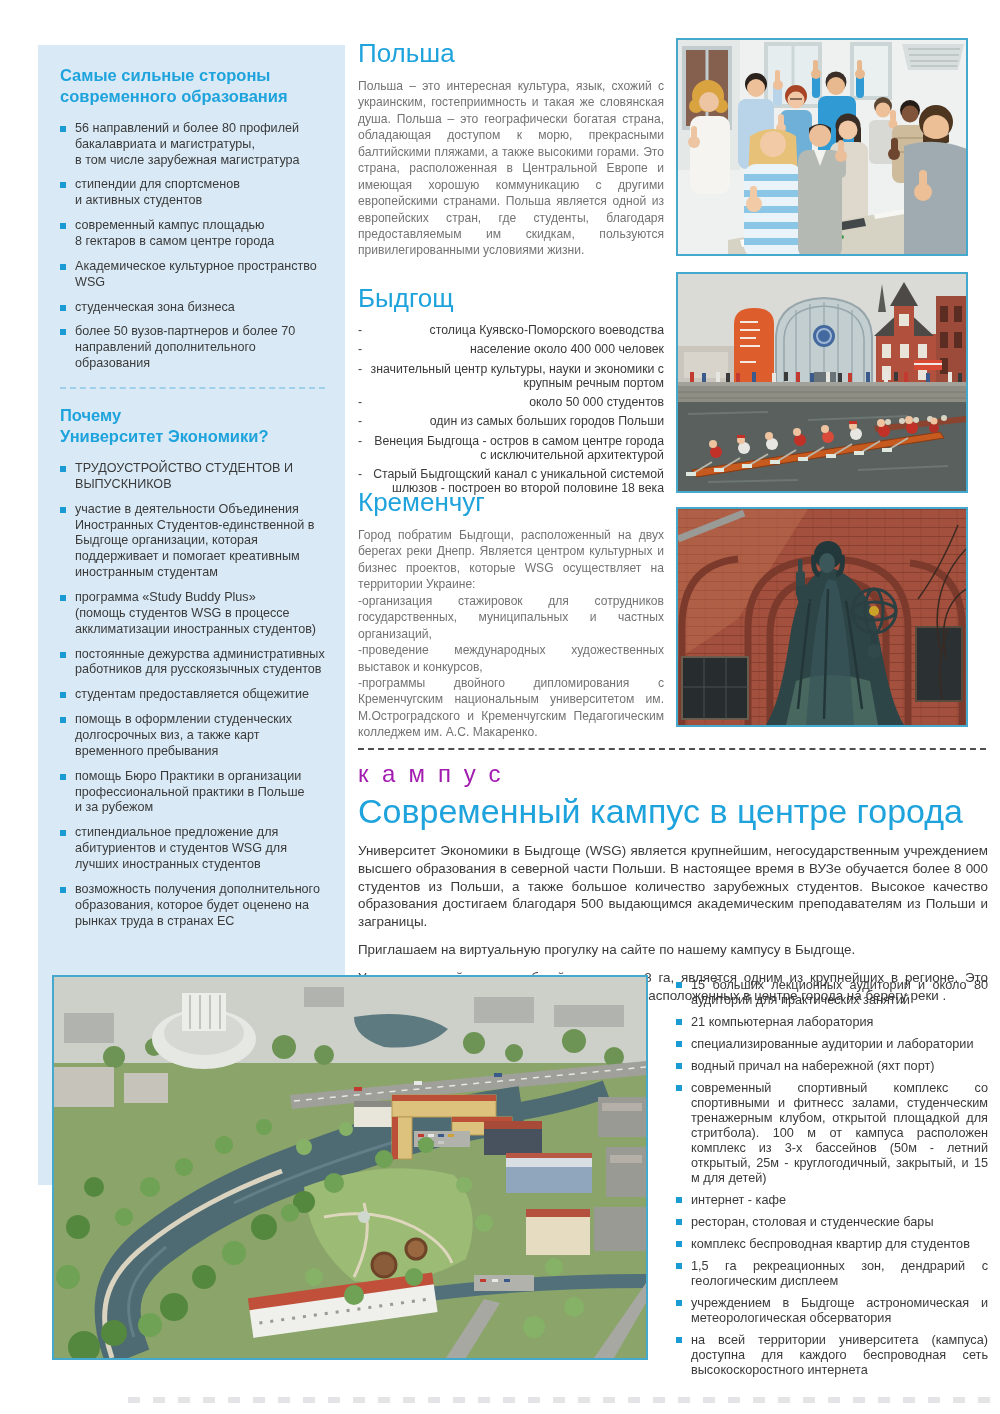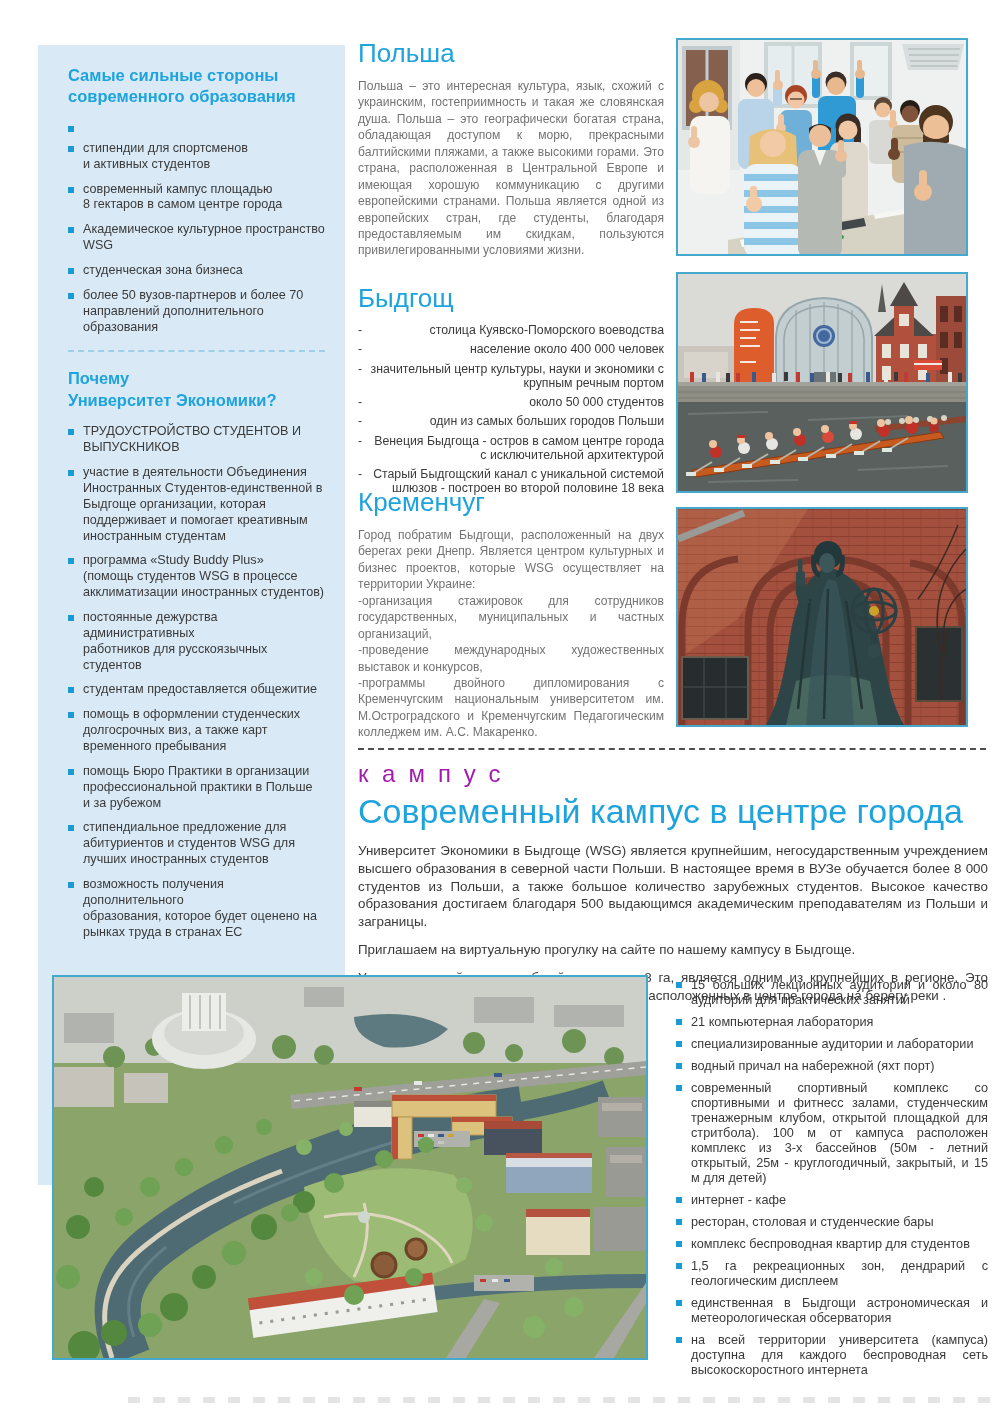--- a/index.html
+++ b/index.html
@@ -1,20 +1,20 @@
 <!DOCTYPE html>
 <html><head>
 <meta charset="utf-8">
 <style>
   html,body{margin:0;padding:0;background:#ffffff;}
   body{width:1000px;height:1414px;position:relative;font-family:"Liberation Sans",sans-serif;color:#3A3A3A;}
   .page{position:absolute;inset:0;overflow:hidden;background:#ffffff;}
 
   
-  .sidebar{position:absolute;left:38px;top:45px;width:307px;height:1140px;background:#D9EAF6;box-sizing:border-box;padding:20px 18px 0 30px;}
+  .sidebar{position:absolute;left:38px;top:45px;width:307px;height:1140px;background:#D9EAF6;box-sizing:border-box;padding:20px 18px 0 22px;}
   .side-title{color:#1FA3DC;font-size:16.5px;line-height:1.3;margin:0 0 13px;font-weight:700;white-space:pre-line;}
   .side-list{list-style:none;margin:0;padding:0;}
   .side-list li{display:flex;gap:9px;margin:0 0 9px;}
   .sq{flex:0 0 auto;width:6px;height:6px;background:#1B9BD3;margin-top:5px;}
   .itext{font-size:12.6px;line-height:1.26;color:#3A3A3A;}
   .pre{white-space:pre-line;}
   .side-divider{border-top:2px dashed #9FCFE9;margin:15px 2px 16px 0;}
 
   
   .sec{position:absolute;left:358px;width:306px;}
@@ -56,20 +56,23 @@
 
 <div class="page">
 
   <aside class="sidebar">
     <h2 class="side-title">Самые сильные стороны
 современного образования</h2>
     <ul class="side-list">
 
         <li>
           <span class="sq"></span>
+          <span class="itext pre">56 направлений и более 80 профилей
+бакалавриата и магистратуры,
+в том числе зарубежная магистратура</span>
         </li>
 
         <li>
           <span class="sq"></span>
           <span class="itext pre">стипендии для спортсменов
 и активных студентов</span>
         </li>
 
         <li>
           <span class="sq"></span>
@@ -571,21 +574,21 @@
         <span class="itext">комплекс беспроводная квартир для студентов</span>
       </li>
 
       <li>
         <span class="sq"></span>
         <span class="itext">1,5 га рекреационных зон, дендрарий с геологическим дисплеем</span>
       </li>
 
       <li>
         <span class="sq"></span>
-        <span class="itext">единственная в Быдгощи астрономическая и метеорологическая обсерватория</span>
+        <span class="itext">учреждением в Быдгоще астрономическая и метеорологическая обсерватория</span>
       </li>
 
       <li>
         <span class="sq"></span>
         <span class="itext">на всей территории университета (кампуса) доступна для каждого беспроводная сеть высокоскоростного интернета</span>
       </li>
     </ul>
 
   <div class="photo" id="ph4">
     <svg viewBox="0 0 592 381" preserveAspectRatio="none">

